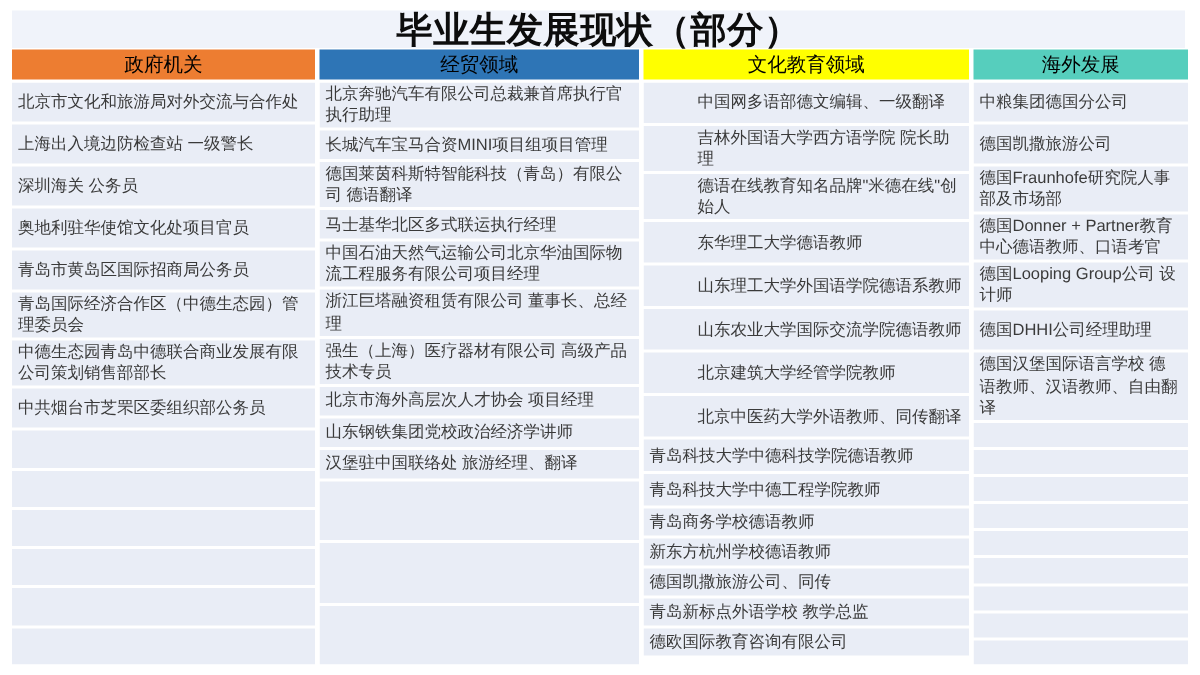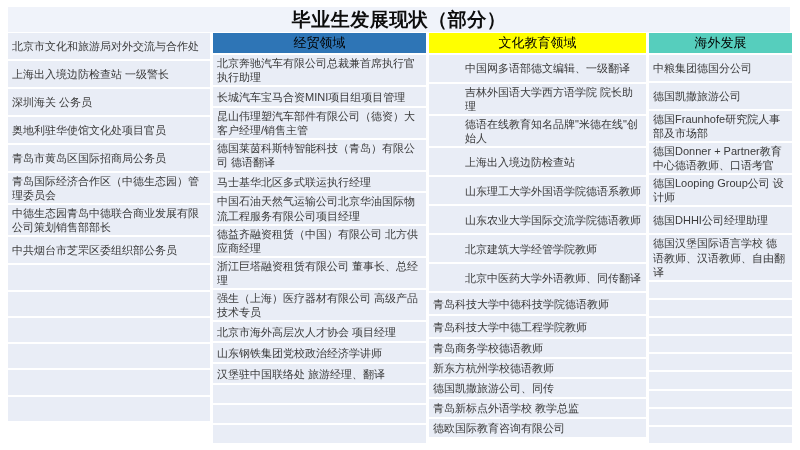--- a/index.html
+++ b/index.html
@@ -22,21 +22,21 @@
     left: 8px;
     right: 10px;
     top: 7px;
     height: 25px;
     background: #f0f3fa;
     display: flex;
     align-items: center;
     justify-content: center;
   }
   .title-band .title {
-    font-size: 19px;
+    font-size: 24px;
     font-weight: bold;
     color: #0d0d0d;
     letter-spacing: 0.5px;
   }
   .table-wrap {
     position: absolute;
     left: 8px;
     top: 33px;
     width: 784px;
     height: 410px;
@@ -91,20 +91,21 @@
 </style>
 </head>
 <body>
 
 <div class="page">
   <div class="title-band">
     <div class="title">毕业生发展现状（部分）</div>
   </div>
   <div class="table-wrap">
       <div class="col c0">
+        <div class="col-header" style="background: rgb(237, 125, 49);">政府机关</div>
         <div class="col-body">
           <div class="cell filled">北京市文化和旅游局对外交流与合作处</div>
           <div class="cell filled">上海出入境边防检查站 一级警长</div>
           <div class="cell filled">深圳海关 公务员</div>
           <div class="cell filled">奥地利驻华使馆文化处项目官员</div>
           <div class="cell filled">青岛市黄岛区国际招商局公务员</div>
           <div class="cell filled">青岛国际经济合作区（中德生态园）管理委员会</div>
           <div class="cell filled">中德生态园青岛中德联合商业发展有限公司策划销售部部长</div>
           <div class="cell filled">中共烟台市芝罘区委组织部公务员</div>
           <div class="cell empty"></div>
@@ -113,42 +114,40 @@
           <div class="cell empty"></div>
           <div class="cell empty"></div>
           <div class="cell empty"></div>
         </div>
       </div>
       <div class="col c1">
         <div class="col-header" style="background: rgb(46, 117, 182);">经贸领域</div>
         <div class="col-body">
           <div class="cell filled">北京奔驰汽车有限公司总裁兼首席执行官执行助理</div>
           <div class="cell filled">长城汽车宝马合资MINI项目组项目管理</div>
-          <div class="cell filled">昆山伟理塑汽车部件有限公司（德资）大客户经理/销售主管</div>
           <div class="cell filled">德国莱茵科斯特智能科技（青岛）有限公司 德语翻译</div>
           <div class="cell filled">马士基华北区多式联运执行经理</div>
           <div class="cell filled">中国石油天然气运输公司北京华油国际物流工程服务有限公司项目经理</div>
-          <div class="cell filled">德益齐融资租赁（中国）有限公司 北方供应商经理</div>
           <div class="cell filled">浙江巨塔融资租赁有限公司 董事长、总经理</div>
           <div class="cell filled">强生（上海）医疗器材有限公司 高级产品技术专员</div>
           <div class="cell filled">北京市海外高层次人才协会 项目经理</div>
           <div class="cell filled">山东钢铁集团党校政治经济学讲师</div>
           <div class="cell filled">汉堡驻中国联络处 旅游经理、翻译</div>
           <div class="cell empty"></div>
           <div class="cell empty"></div>
           <div class="cell empty"></div>
         </div>
       </div>
       <div class="col c2">
         <div class="col-header" style="background: rgb(255, 255, 0);">文化教育领域</div>
         <div class="col-body">
           <div class="cell filled">中国网多语部德文编辑、一级翻译</div>
           <div class="cell filled">吉林外国语大学西方语学院 院长助理</div>
           <div class="cell filled">德语在线教育知名品牌"米德在线"创始人</div>
-          <div class="cell filled">上海出入境边防检查站</div>
+          <div class="cell filled">东华理工大学德语教师</div>
           <div class="cell filled">山东理工大学外国语学院德语系教师</div>
           <div class="cell filled">山东农业大学国际交流学院德语教师</div>
           <div class="cell filled">北京建筑大学经管学院教师</div>
           <div class="cell filled">北京中医药大学外语教师、同传翻译</div>
           <div class="cell filled">青岛科技大学中德科技学院德语教师</div>
           <div class="cell filled">青岛科技大学中德工程学院教师</div>
           <div class="cell filled">青岛商务学校德语教师</div>
           <div class="cell filled">新东方杭州学校德语教师</div>
           <div class="cell filled">德国凯撒旅游公司、同传</div>
           <div class="cell filled">青岛新标点外语学校 教学总监</div>

